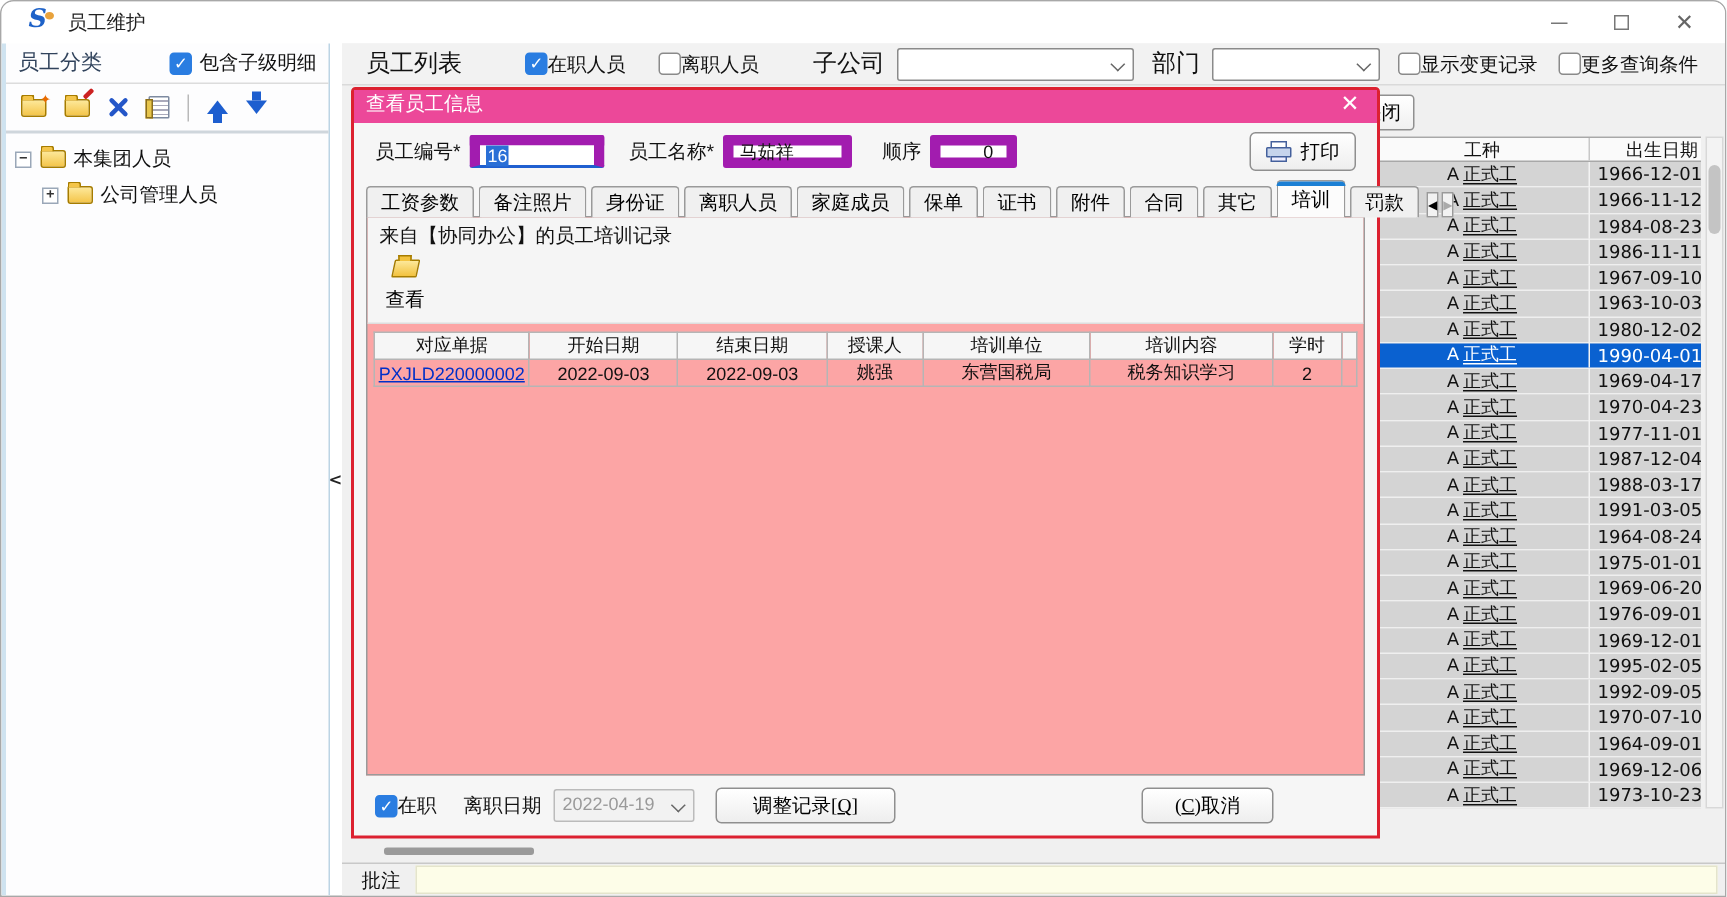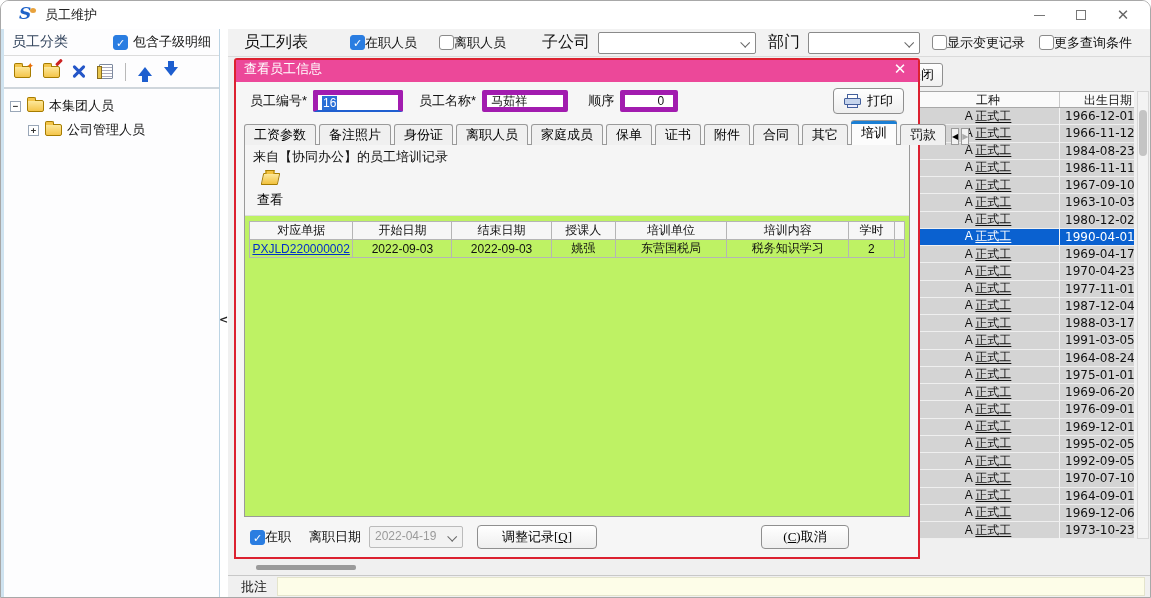--- a/index.html
+++ b/index.html
@@ -96,32 +96,32 @@
   .note-label { margin-left:13px; font-size:13px; }
   .note-input { margin-left:10px; margin-right:5px; flex:1; height:19px; background:#fdfde8; border:1px solid #e4e4cc; }
 
   
   .dialog { position:absolute; left:233px; top:57px; width:686px; height:501px; background:#f6f6f6; border:2px solid #dc2130; border-radius:3px 3px 0 0; z-index:5; display:flex; flex-direction:column; }
   .dlg-titlebar { height:22px; background:#ec4899; color:#fff; display:flex; align-items:flex-start; padding:0 8px; flex:none; }
   .dlg-title { font-size:13px; }
   .dlg-close { margin-left:auto; font-size:15px; color:#fff; width:20px; text-align:center; }
   .dlg-form { height:38px; display:flex; align-items:center; padding:0 14px; gap:6px; flex:none; }
   .fld-label { font-size:13px; white-space:nowrap; }
-  .textbox { height:22px; background:#fff; border:5px solid #a21caf; border-radius:2px; font-size:12px; display:flex; align-items:center; padding:0 4px; }
+  .textbox { height:22px; background:#fff; border:7px solid #a21caf; border-radius:2px; font-size:12px; display:flex; align-items:center; padding:0 4px; }
   .textbox.focused { border-bottom:2px solid #1f5fd0; }
   .sel-text { background:#2a6fd6; color:#fff; padding:0 1px; }
   .num-box { justify-content:flex-end; padding-right:9px; }
   .print-btn { margin-left:auto; height:26px; padding:0 10px; display:flex; align-items:center; gap:6px; background:linear-gradient(#fff,#eee); border:1px solid #8f8f8f; border-radius:4px; font-size:13px; }
   .tabs-row { display:flex; align-items:flex-end; padding:0 8px; margin-bottom:-1px; z-index:2; flex:none; position:relative; }
   .tab { height:21px; padding:0 9px; border:1px solid #9a9a9a; border-bottom:none; border-radius:3px 3px 0 0; background:#f0f0f0; margin-right:3px; font-size:13px; white-space:nowrap; position:relative; font-family:inherit; }
   .tab.active { height:25px; background:#fcfcfc; z-index:3; }
   .tab.active::before { content:""; position:absolute; top:0; left:-1px; right:-1px; height:3px; background:#1b7fd4; border-radius:3px 3px 0 0; }
   .tab-scroll { margin-left:2px; width:15px; height:17px; border:1px solid #9a9a9a; background:#f2f2f2; font-size:8px; line-height:15px; padding:0; }
   .tab-scroll.disabled { color:#aaa; }
-  .tab-panel { margin:0 8px; flex:1; background:#bef264; border:1px solid #9a9a9a; overflow:hidden; display:flex; flex-direction:column; }
+  .tab-panel { margin:0 8px; flex:1; background:#fca5a5; border:1px solid #9a9a9a; overflow:hidden; display:flex; flex-direction:column; }
   .panel-caption { padding:3px 8px 2px; font-size:13px; background:#f5f5f5; }
   .panel-toolbar { padding:3px 8px 4px; display:flex; align-items:center; background:#f5f5f5; border-bottom:1px solid #dedede; }
   .view-btn { display:flex; align-items:center; gap:6px; background:none; border:none; font-size:13px; font-family:inherit; padding:2px 4px;flex-direction:column; }
   .train-table { margin:5px 4px; border-collapse:collapse; font-size:12px; }
   .train-table th, .train-table td { border:1px solid #b5b5b5; height:17px; text-align:center; font-weight:normal; white-space:nowrap; overflow:hidden; }
   .train-table th { background:#f6f6f6; }
   .doc-link { color:#0030c8; text-decoration:underline; }
   .dlg-bottom { height:40px; display:flex; align-items:center; padding:0 14px; flex:none; }
   .btn { background:linear-gradient(#fff,#eee); border:1px solid #8f8f8f; border-radius:4px; font-size:13px; font-family:Liberation Serif, serif; height:24px; }
   .adjust-btn { width:120px; margin-left:14px; }

